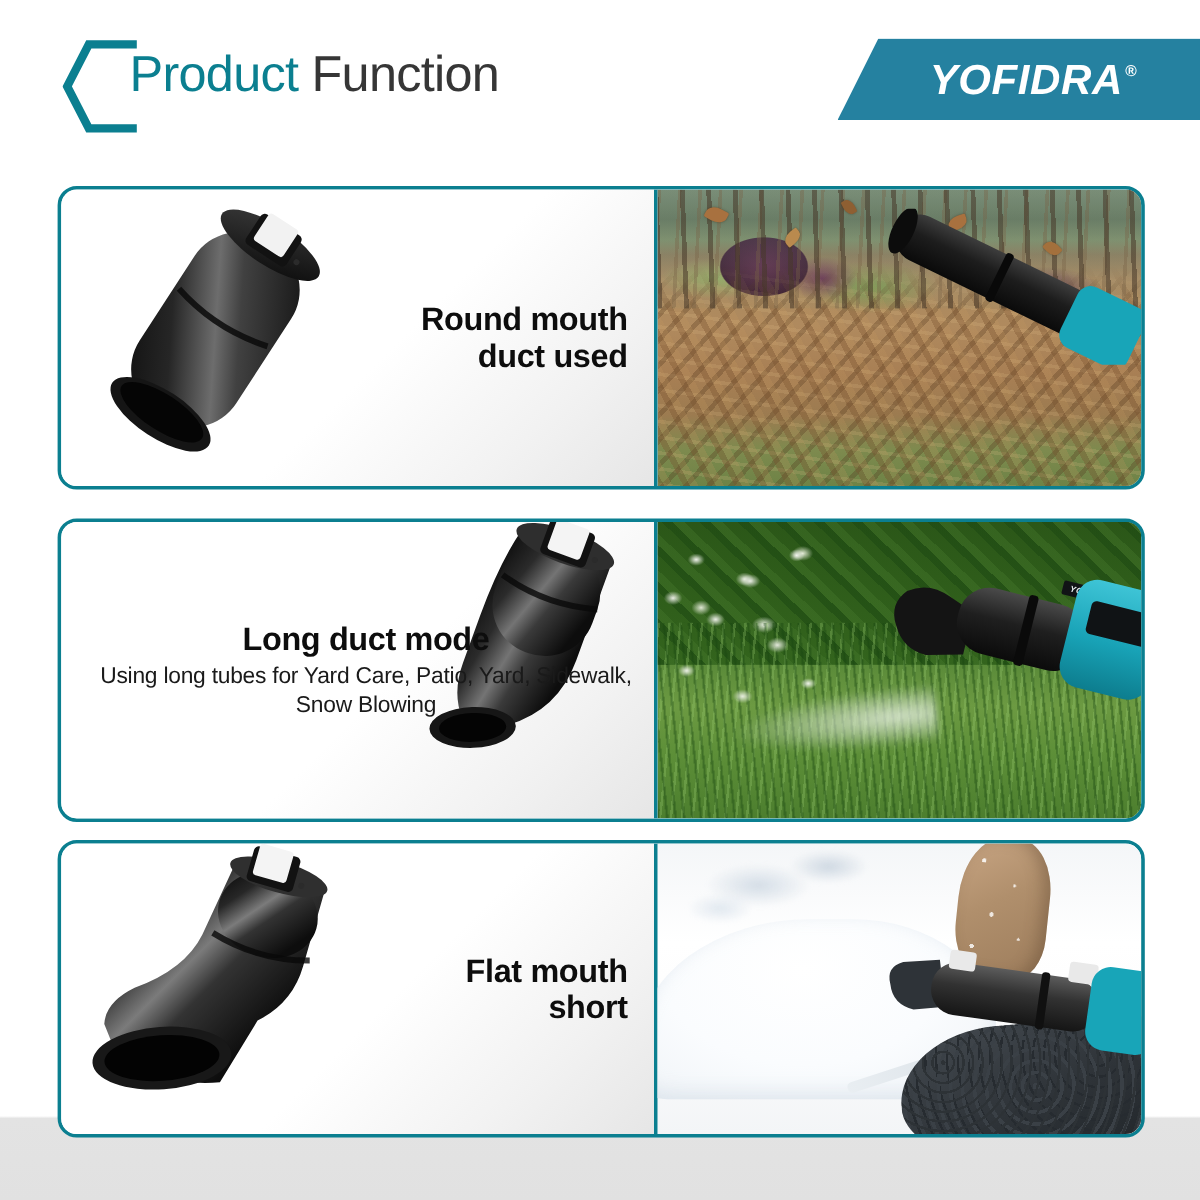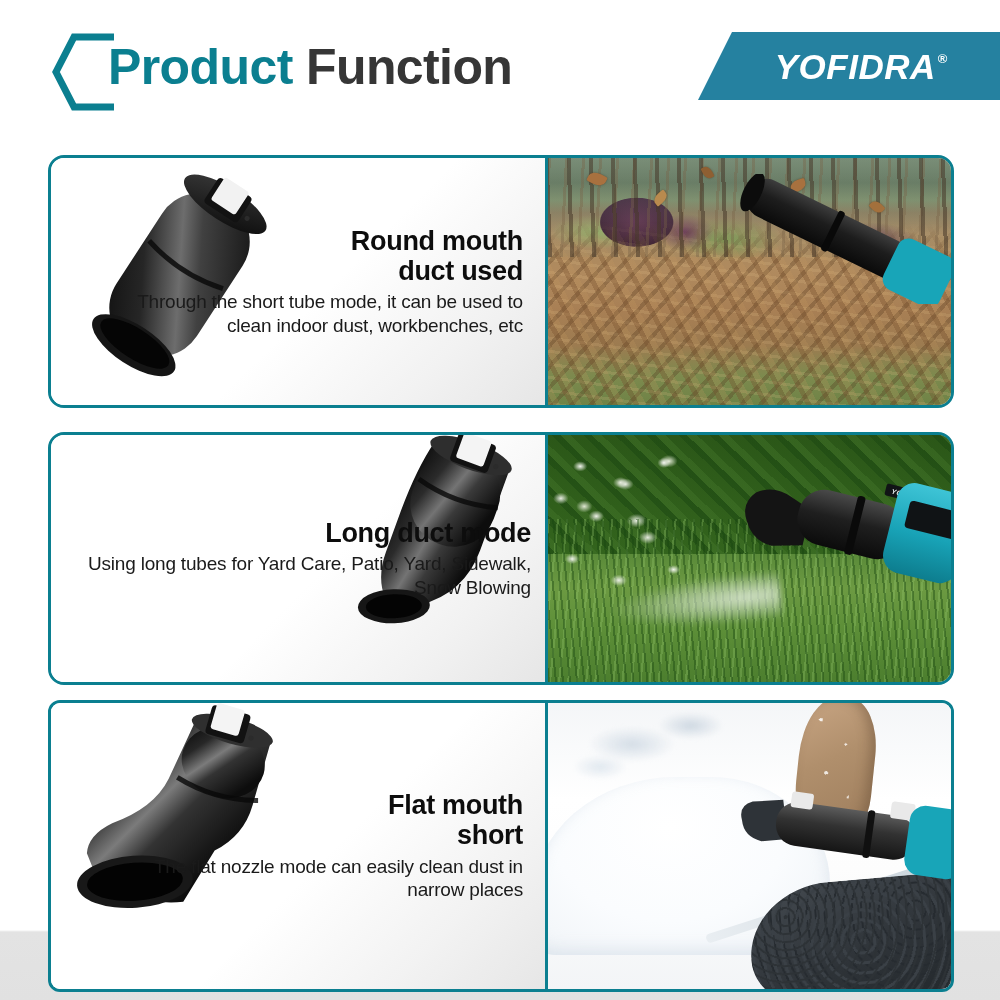--- a/index.html
+++ b/index.html
@@ -26,22 +26,22 @@
 
   .title-bracket {
     position: absolute;
     left: 52px; top: 33px;
     width: 62px; height: 78px;
   }
 
   .title-text {
     position: absolute;
     left: 108px; top: 38px;
-    font-size: 50px;
-    font-weight: bold;
+    font-size: 42px;
+    font-weight: normal;
     letter-spacing: -0.6px;
     white-space: nowrap;
   }
   .title-accent { color: #0b7f90; }
   .title-main { color: #363636; }
 
   .logo-banner {
     position: absolute;
     right: 0; top: 32px;
     width: 302px; height: 68px;
@@ -78,21 +78,21 @@
     left: 48px;
     width: 906px;
     border: 3px solid #0b7f90;
     border-radius: 16px;
     background: #ffffff;
     overflow: hidden;
     display: flex;
   }
   #card-1 { top: 155px;  height: 253px; }
   #card-2 { top: 432px;  height: 253px; }
-  #card-3 { top: 700px;  height: 292px; border-radius: 12px; }
+  #card-3 { top: 700px;  height: 248px; }
 
   .card-left {
     position: relative;
     width: 494px;
     height: 100%;
     background: linear-gradient(135deg, #ffffff 0%, #ffffff 55%, #f2f2f2 80%, #e6e6e6 100%);
     display: flex;
     align-items: center;
     overflow: hidden;
   }
@@ -101,21 +101,21 @@
     position: relative;
     width: 406px;
     height: 100%;
     border-left: 3px solid #0b7f90;
     overflow: hidden;
   }
 
   
   .text-block { position: relative; z-index: 3; width: 100%; padding: 0 14px; }
   .text-right { text-align: right; padding-right: 22px; padding-left: 44px; }
-  .text-left  { text-align: right;  padding-left: 28px; }
+  .text-left  { text-align: center;  padding-left: 28px; }
 
   .mode-title {
     font-size: 27px;
     font-weight: bold;
     color: #0d0d0d;
     line-height: 1.12;
     letter-spacing: -0.3px;
   }
   .mode-desc {
     font-size: 19px;
@@ -354,21 +354,20 @@
           <rect x="91" y="1" width="29" height="27" rx="3" fill="#f2f2f2"></rect>
           <circle cx="132" cy="24" r="2.5" fill="#2b2b2b"></circle>
         </g>
       </svg>
 
       <div class="text-block text-right">
         <div class="mode-title">
           <span>Round mouth</span><br>
           <span>duct used</span>
         </div>
-        <div class="mode-desc">Through the short tube mode, it can be used to clean indoor dust, workbenches, etc</div>
       </div>
     </div>
 
     <div class="card-right">
       <div class="photo scene-leaves"></div>
 
       <div class="leaf-fly" style="left:10%; top:6%;  width:18px; height:12px; transform:rotate(28deg);"></div>
       <div class="leaf-fly" style="left:26%; top:14%; width:15px; height:10px; transform:rotate(-40deg); background:#b98a4e;"></div>
       <div class="leaf-fly" style="left:38%; top:4%;  width:13px; height:9px;  transform:rotate(62deg);  background:#8e5f32;"></div>
       <div class="leaf-fly" style="left:60%; top:9%;  width:16px; height:11px; transform:rotate(-18deg);"></div>
@@ -480,21 +479,20 @@
           <rect x="124" y="-3" width="29" height="27" rx="3" fill="#f4f4f4"></rect>
           <circle cx="166" cy="22" r="2.5" fill="#2b2b2b"></circle>
         </g>
       </svg>
 
       <div class="text-block text-right">
         <div class="mode-title">
           <span>Flat mouth</span><br>
           <span>short</span>
         </div>
-        <div class="mode-desc">The flat nozzle mode can easily clean dust in narrow places</div>
       </div>
     </div>
 
     <div class="card-right">
       <div class="photo scene-snow"></div>
       <div class="snow-bank"></div>
       <div class="snow-spray"></div>
       <div class="boot"></div>
       <div class="curb"></div>
       <div class="gravel"></div>

